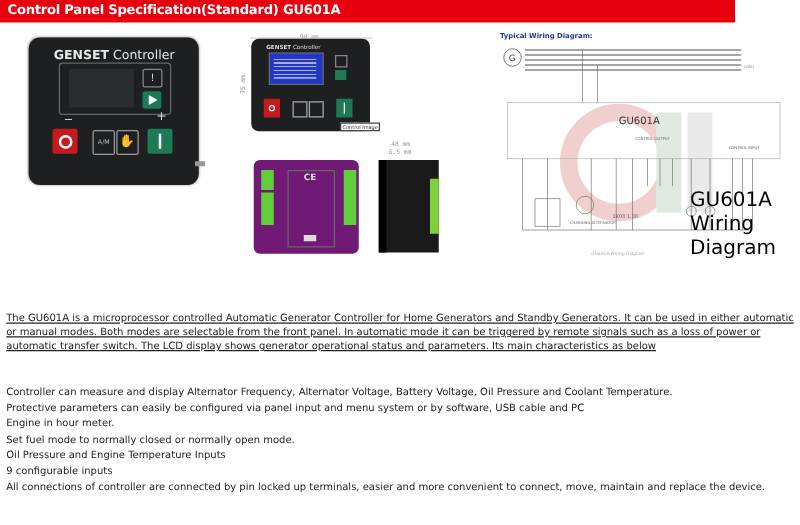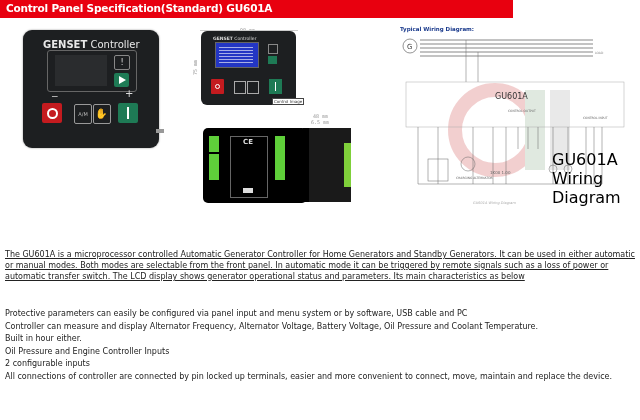--- a/index.html
+++ b/index.html
@@ -1,18 +1,18 @@
 <!DOCTYPE html>
 <html><head>
 <meta charset="utf-8">
 <style>
   html, body { margin:0; padding:0; }
   body { width:640px; height:420px; background:#ffffff; overflow:hidden; position:relative;
          font-family:"DejaVu Sans", "Liberation Sans", sans-serif; }
-  .header { position:absolute; left:0; top:0; width:513px; height:18px; background:#e8000f; }
+  .header { position:absolute; left:0; top:0; width:588px; height:18px; background:#e8000f; }
   .header-title { position:absolute; left:6px; top:2px; color:#fff; font-weight:bold; font-size:10.5px;
          font-family:"DejaVu Sans", sans-serif; letter-spacing:-0.2px; }
 
   
   .front { position:absolute; left:23px; top:30px; width:136px; height:118px; background:#1d1f21;
            border-radius:9px; box-shadow: 0 0 2px #888; }
   .front .brand { position:absolute; left:20px; top:9px; font-size:10px; color:#e8e8e8; font-weight:bold; }
   .front .brand span { font-weight:normal; }
   .front .lcdframe { position:absolute; left:24px; top:20px; width:88px; height:40px; border:1px solid #666; border-radius:3px; }
   .front .lcd { position:absolute; left:7px; top:4px; width:52px; height:31px; background:#2a2c2e; }
@@ -44,21 +44,21 @@
   .front2 .play { position:absolute; left:67px; top:25px; width:9px; height:8px; background:#1e7a55; }
   .front2 .stop { position:absolute; left:10px; top:48px; width:13px; height:15px; background:#c41b1f; border-radius:1px; }
   .front2 .stop:after { content:""; position:absolute; left:4px; top:5px; width:3px; height:3px; border:1px solid #fff; border-radius:50%; }
   .front2 .b1 { position:absolute; left:33px; top:50px; width:10px; height:11px; border:1px solid #aaa; }
   .front2 .b2 { position:absolute; left:46px; top:50px; width:10px; height:11px; border:1px solid #aaa; }
   .front2 .start { position:absolute; left:68px; top:48px; width:13px; height:15px; background:#1e7a55; }
   .front2 .start:after { content:""; position:absolute; left:6px; top:3px; width:1px; height:9px; background:#fff; }
   .tooltip1 { position:absolute; left:272px; top:98px; font-size:4px; background:#fff; border:1px solid #444; color:#333; padding:0 1px; }
 
   
-  .back { position:absolute; left:203px; top:128px; width:84px; height:75px; background:#000000; border-radius:5px;padding-left:20px; }
+  .back { position:absolute; left:203px; top:128px; width:84px; height:75px; background:#701a75; border-radius:5px; }
   .back .term { position:absolute; width:10px; background:#5fd03a; }
   .back .label { position:absolute; left:27px; top:8px; width:36px; height:60px; border:1px solid #666; }
   .back .ce { position:absolute; left:40px; top:10px; color:#ddd; font-size:7px; font-weight:bold; }
   .back .usb { position:absolute; left:40px; top:60px; width:10px; height:5px; background:#ddd; }
   
   .side { position:absolute; left:303px; top:128px; width:48px; height:74px; background:#1a1a1a; }
   .side .bezel { position:absolute; left:0; top:0; width:6px; height:74px; background:#000; }
   .side .term { position:absolute; left:41px; top:15px; width:7px; height:44px; background:#7fd03a; }
 
   
@@ -170,19 +170,20 @@
   <text x="185" y="85" font-size="3" fill="#666">CONTROL INPUT</text>
   <text x="58" y="145" font-size="3" fill="#666">CHARGING ALTERNATOR</text>
   <text x="92" y="140" font-size="4" fill="#666">1K00 1.00</text>
   <text x="75" y="170" font-size="3.5" fill="#aaa" font-style="italic">GU601A Wiring Diagram</text>
 </svg>
 <div class="wd tip" style="position:absolute;left:552px;top:150px;width:auto;height:auto;">GU601A Wiring Diagram</div>
 
 <div class="desc">The GU601A is a microprocessor controlled  Automatic Generator Controller for Home Generators and Standby Generators. It can be used in either automatic or manual modes. Both modes are selectable from the front panel.  In automatic mode it can be triggered by remote signals such as a loss of power or automatic transfer switch.  The LCD display shows generator operational status and parameters. Its main characteristics as below</div>
 
 <div class="features">
+  <div>Controller can measure and display Alternator Frequency, Alternator Voltage, Battery Voltage, Oil Pressure and Coolant Temperature.</div>
   <div>Protective parameters can easily be configured via panel input and menu system or by software, USB cable and PC</div>
-  <div>Controller can measure and display Alternator Frequency, Alternator Voltage, Battery Voltage, Oil Pressure and Coolant Temperature.</div>
-  <div>Built in hour either.</div>
-  <div>Oil Pressure and Engine Controller Inputs</div>
-  <div>2 configurable inputs</div>
+  <div>Engine in hour meter.</div>
+  <div>Set fuel mode to normally closed or normally open mode.</div>
+  <div>Oil Pressure and Engine Temperature Inputs</div>
+  <div>9 configurable inputs</div>
   <div>All connections of controller are connected by pin locked up terminals, easier and more convenient to connect, move, maintain and replace the device.</div>
 </div>
 
 </body></html>

